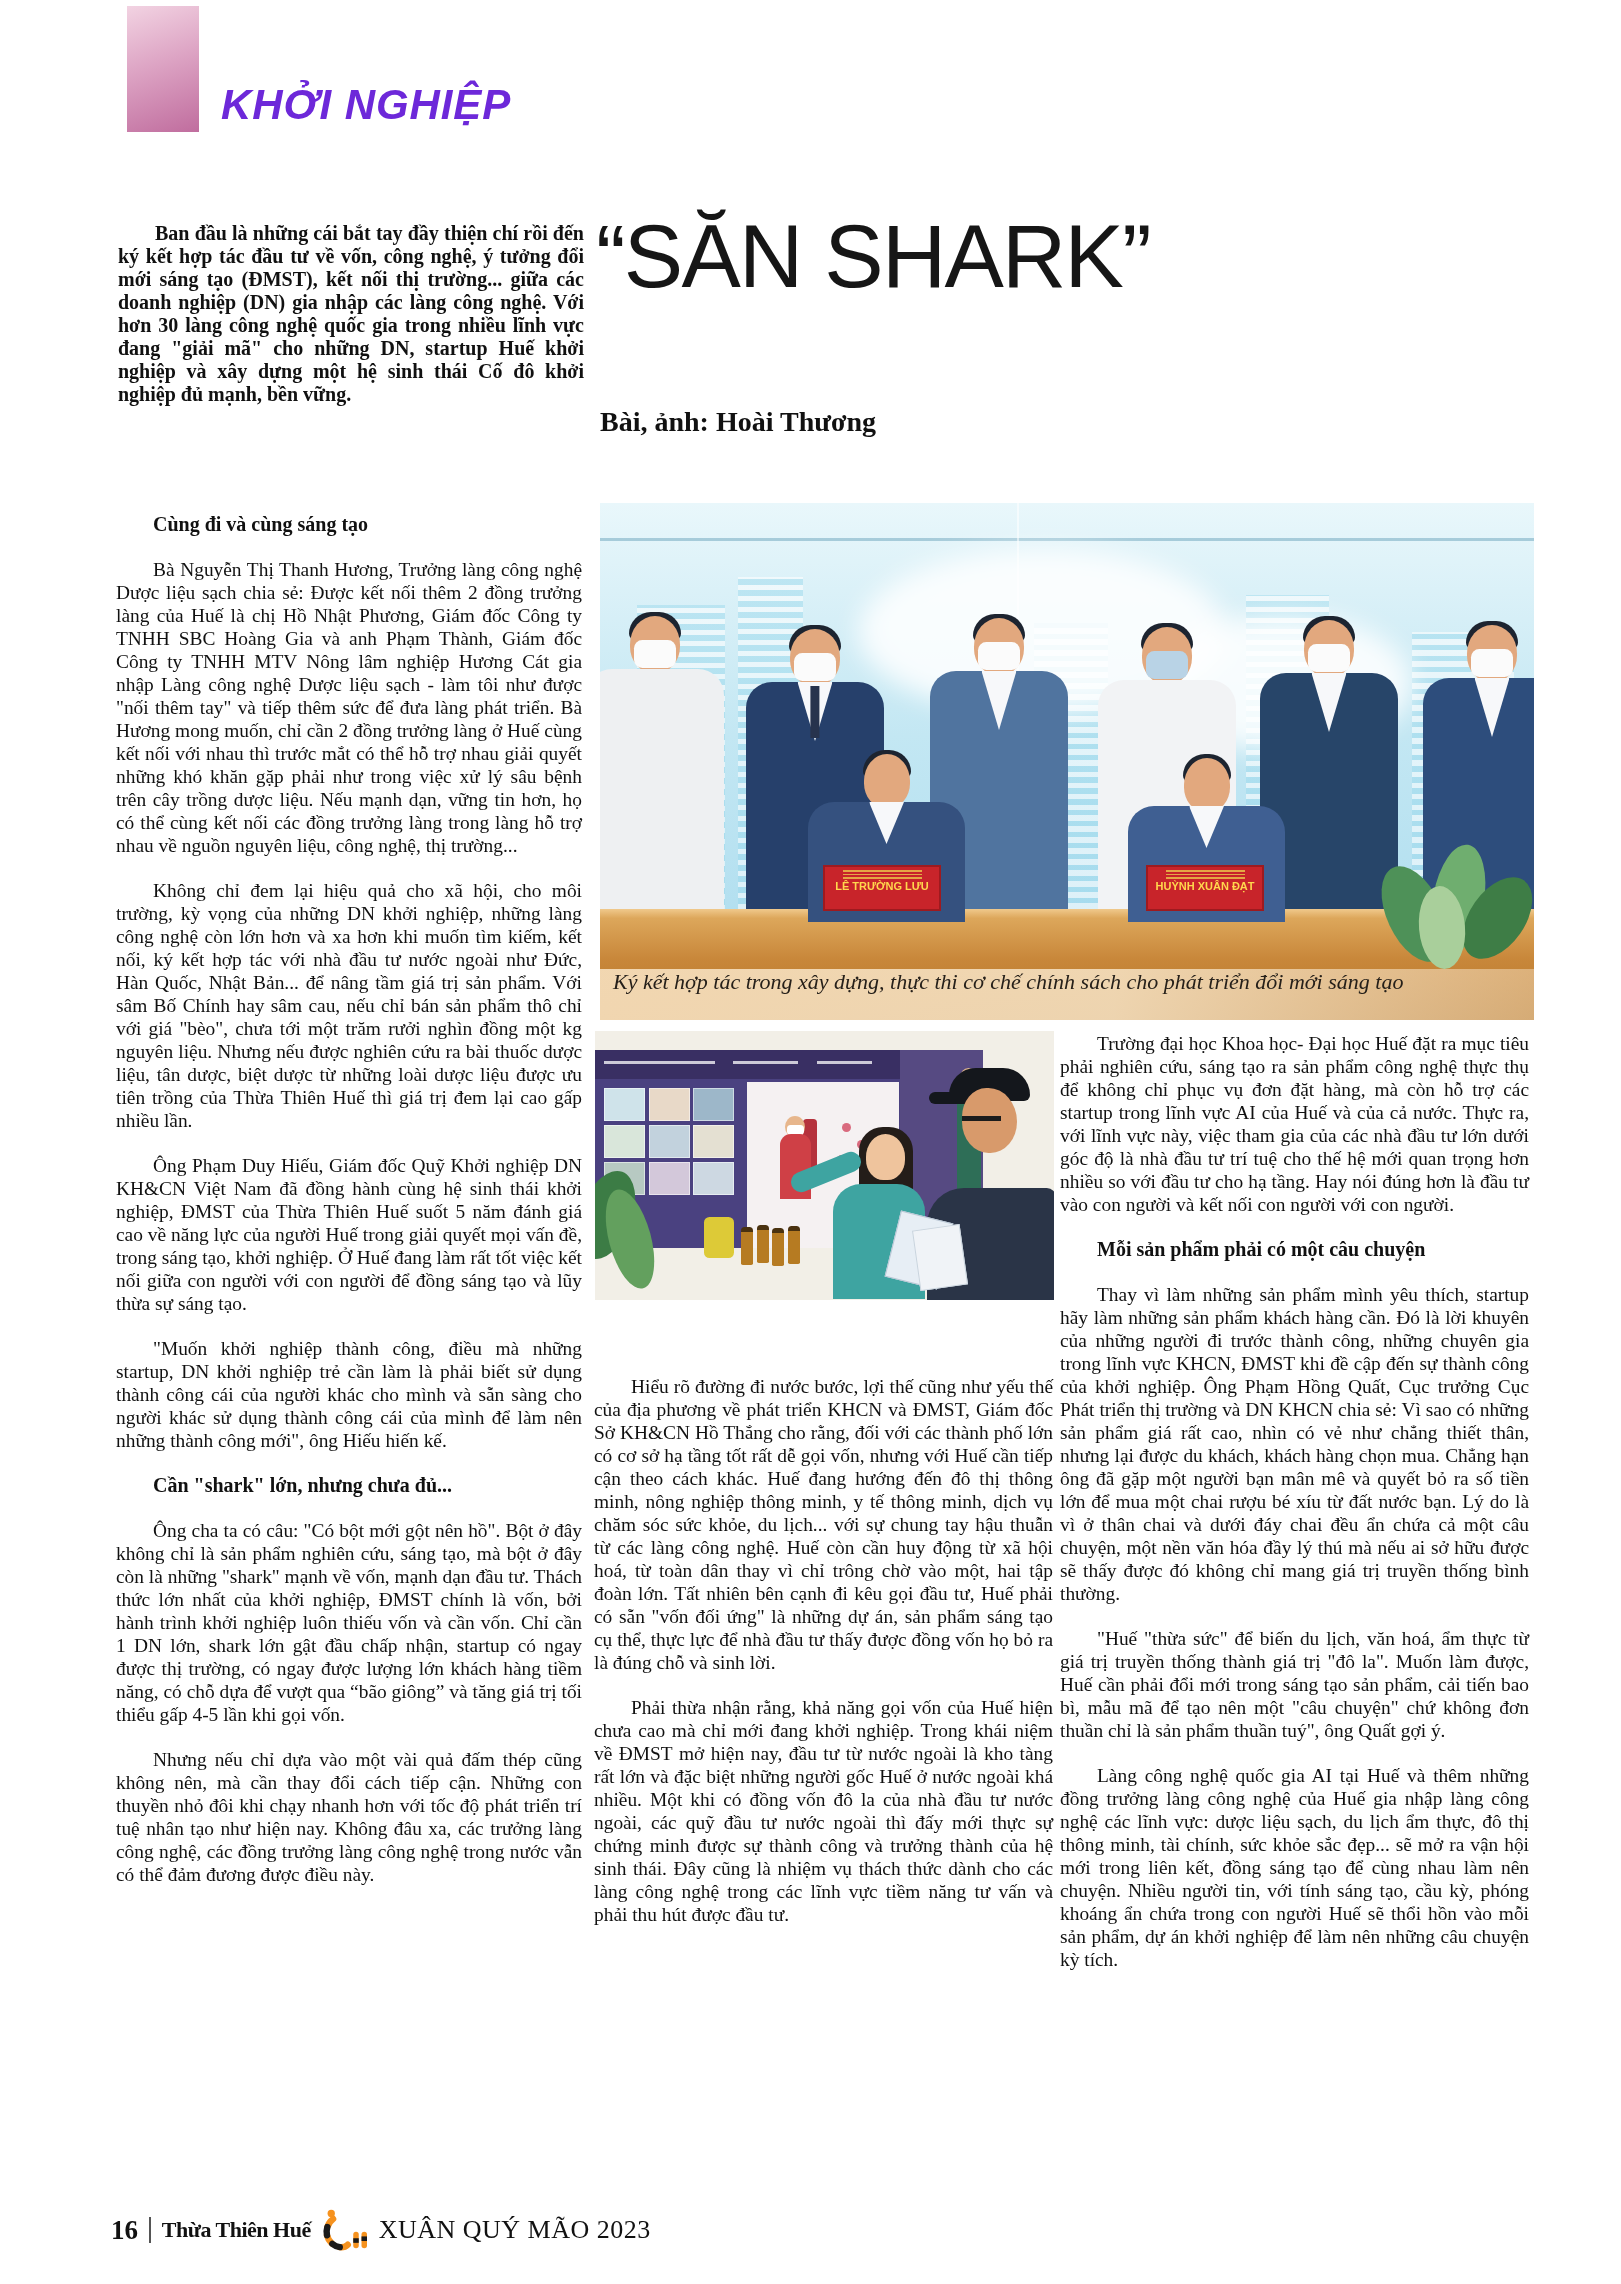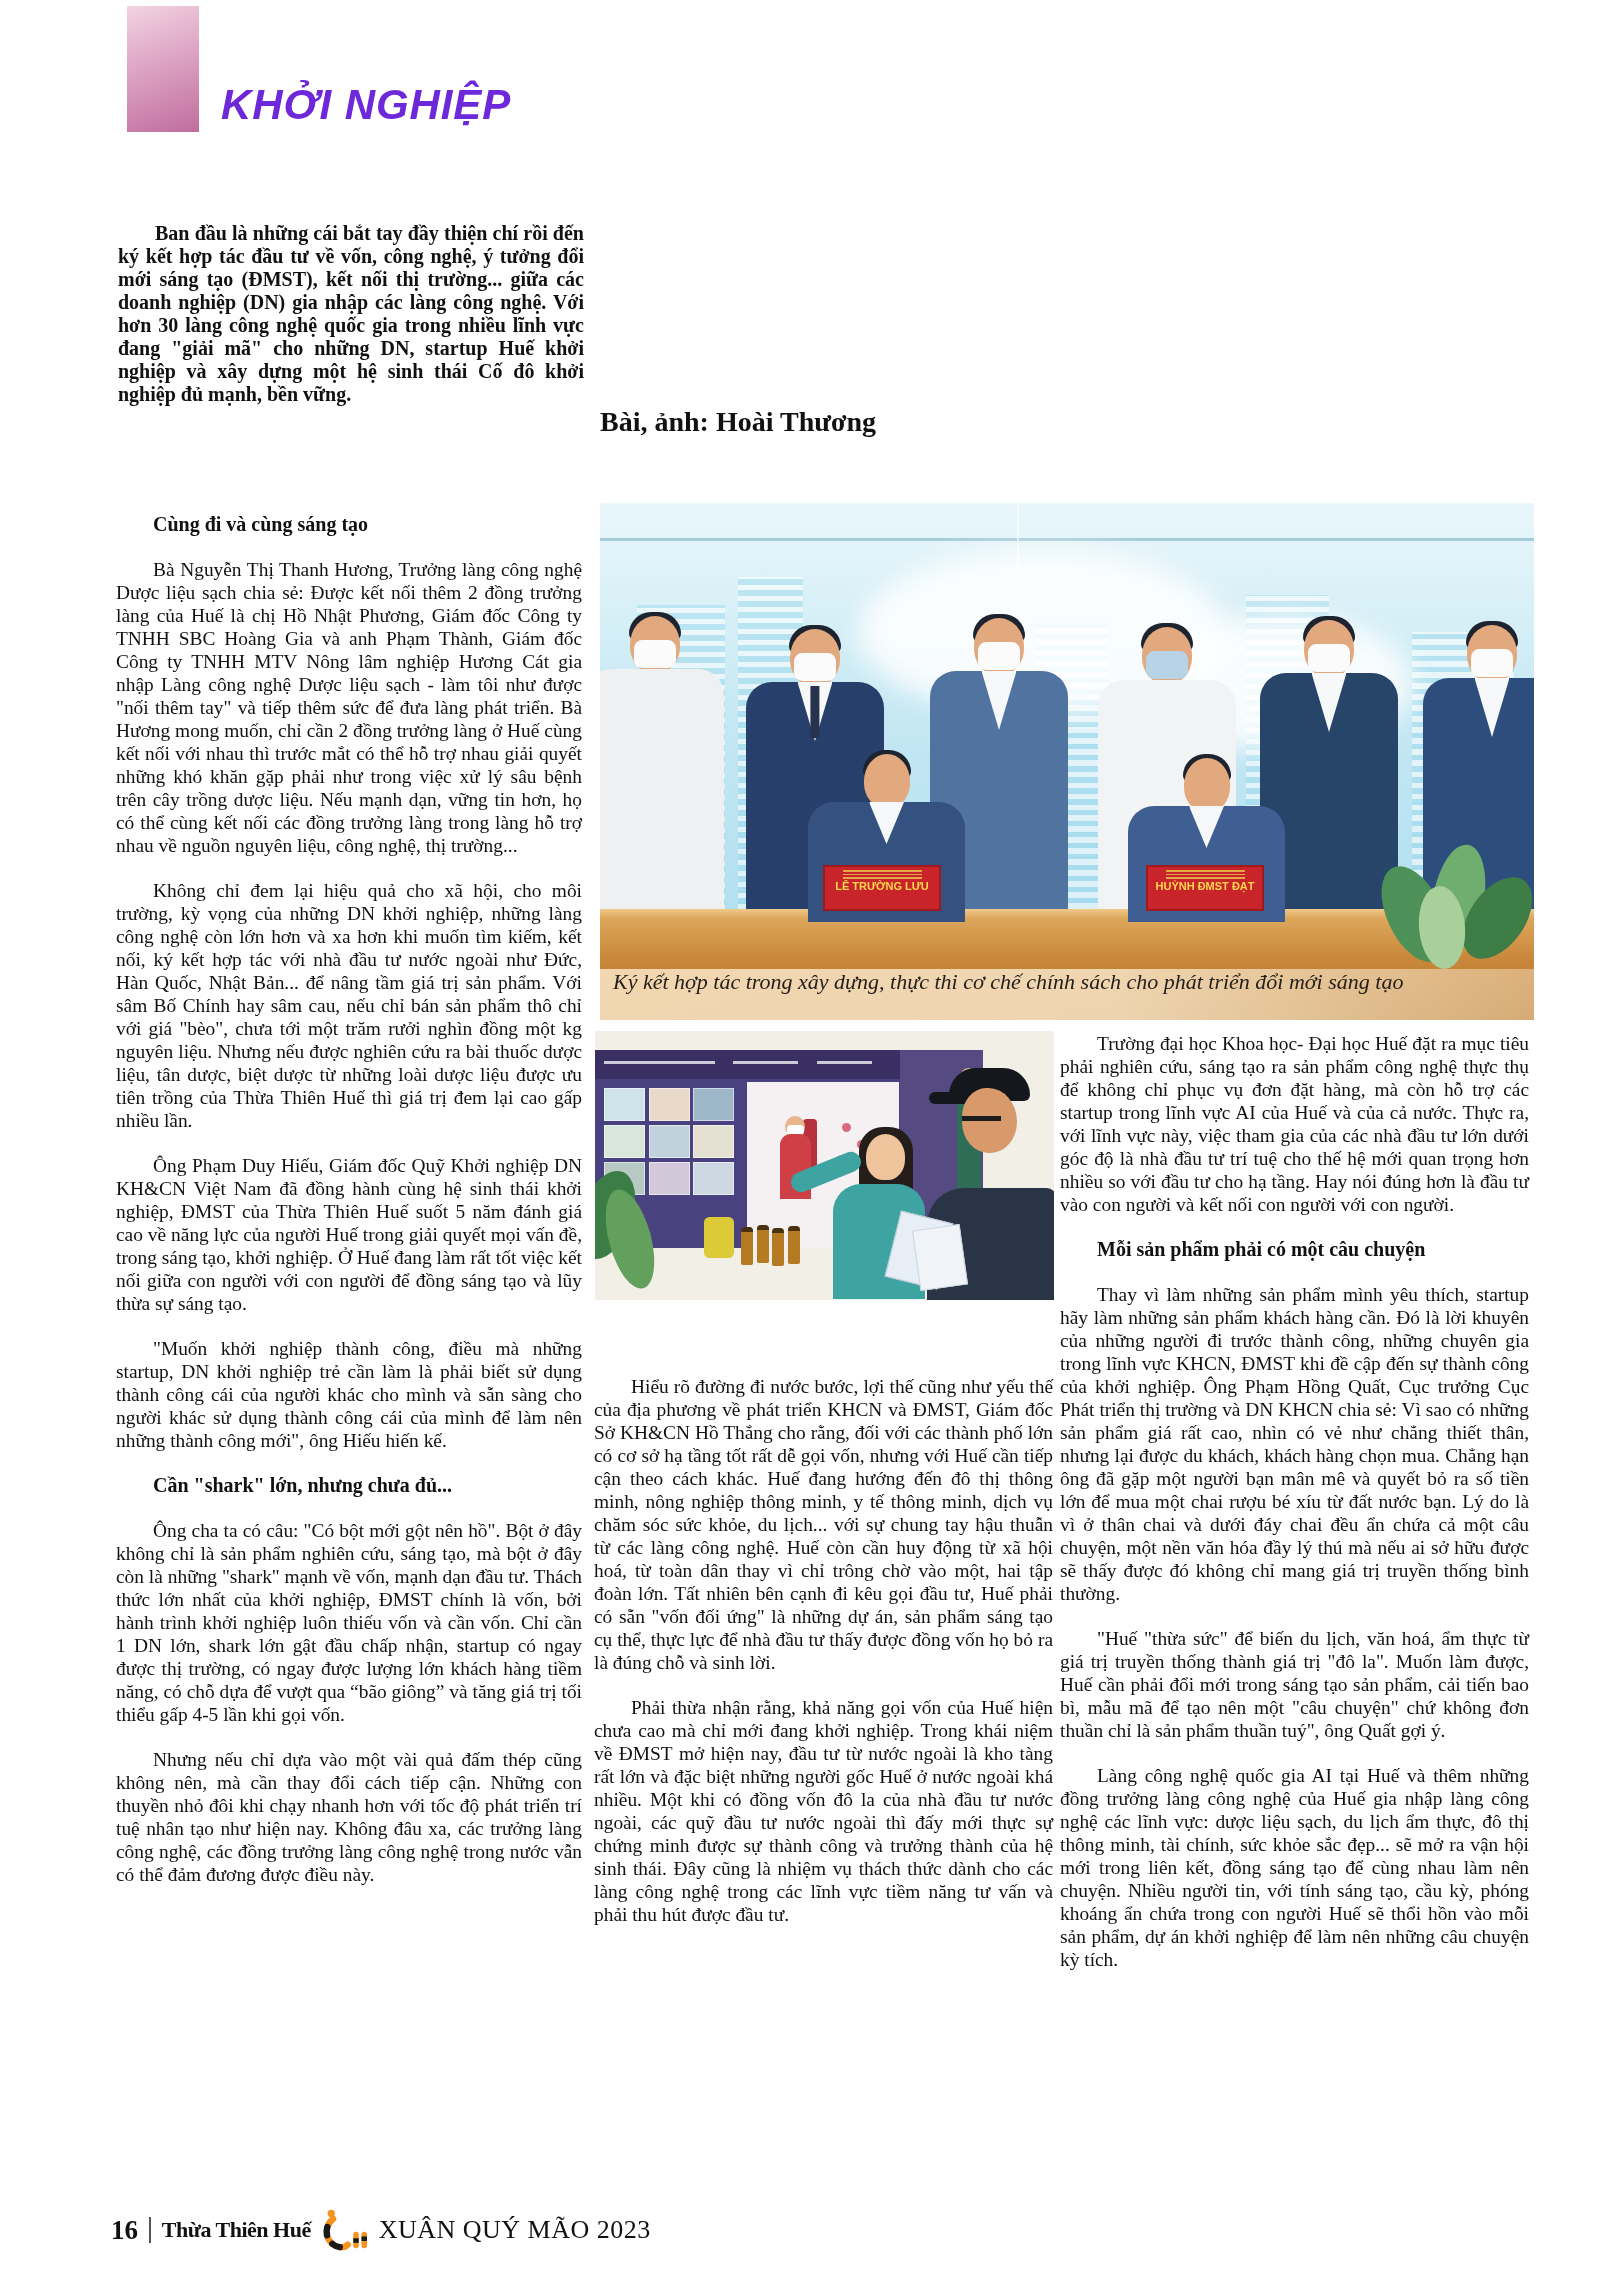--- a/index.html
+++ b/index.html
@@ -108,20 +108,21 @@
 </head>
 <body>
 
 <div class="page">
 
   <div class="pink-block"></div>
   <div class="section-label">KHỞI NGHIỆP</div>
 
   <p class="lede">Ban đầu là những cái bắt tay đầy thiện chí rồi đến ký kết hợp tác đầu tư về vốn, công nghệ, ý tưởng đổi mới sáng tạo (ĐMST), kết nối thị trường... giữa các doanh nghiệp (DN) gia nhập các làng công nghệ. Với hơn 30 làng công nghệ quốc gia trong nhiều lĩnh vực đang "giải mã" cho những DN, startup Huế khởi nghiệp và xây dựng một hệ sinh thái Cố đô khởi nghiệp đủ mạnh, bền vững.</p>
 
+  <h1 class="headline">“SĂN SHARK”</h1>
   <div class="byline">Bài, ảnh: Hoài Thương</div>
 
   <div class="photo1">
     <div class="seam-h"></div>
     <div class="seam-v" style="left:417px;"></div>
     <div class="bldg" style="left:37px;top:102px;width:88px;height:305px;"></div>
     <div class="bldg" style="left:138px;top:74px;width:65px;height:332px;"></div>
     <div class="bldg" style="left:434px;top:120px;width:74px;height:286px;"></div>
     <div class="bldg" style="left:646px;top:92px;width:83px;height:314px;"></div>
     <div class="bldg" style="left:812px;top:129px;width:102px;height:277px;"></div>
@@ -190,21 +191,21 @@
     </div>
 
     <div class="desk"></div>
 
     <div class="plate" style="left:223px;">
       <span class="plate-top"></span>
       <span class="plate-name">LÊ TRƯỜNG LƯU</span>
     </div>
     <div class="plate" style="left:546px;">
       <span class="plate-top"></span>
-      <span class="plate-name">HUỲNH ĐMST ĐẠT</span>
+      <span class="plate-name">HUỲNH XUÂN ĐẠT</span>
     </div>
 
     <div class="plant1">
       <div class="leaf" style="left:18.5px;top:28px;width:55px;height:102px;background:#4e9158;transform:rotate(-25deg);"></div>
       <div class="leaf" style="left:65px;top:9.2px;width:51px;height:111px;background:#6fae6f;transform:rotate(10deg);"></div>
       <div class="leaf" style="left:102px;top:37px;width:55px;height:92px;background:#3e7d46;transform:rotate(35deg);"></div>
       <div class="leaf" style="left:51px;top:51px;width:46px;height:83px;background:#a9cf9b;transform:rotate(-5deg);"></div>
     </div>
 
     <div class="caption-strip1">

